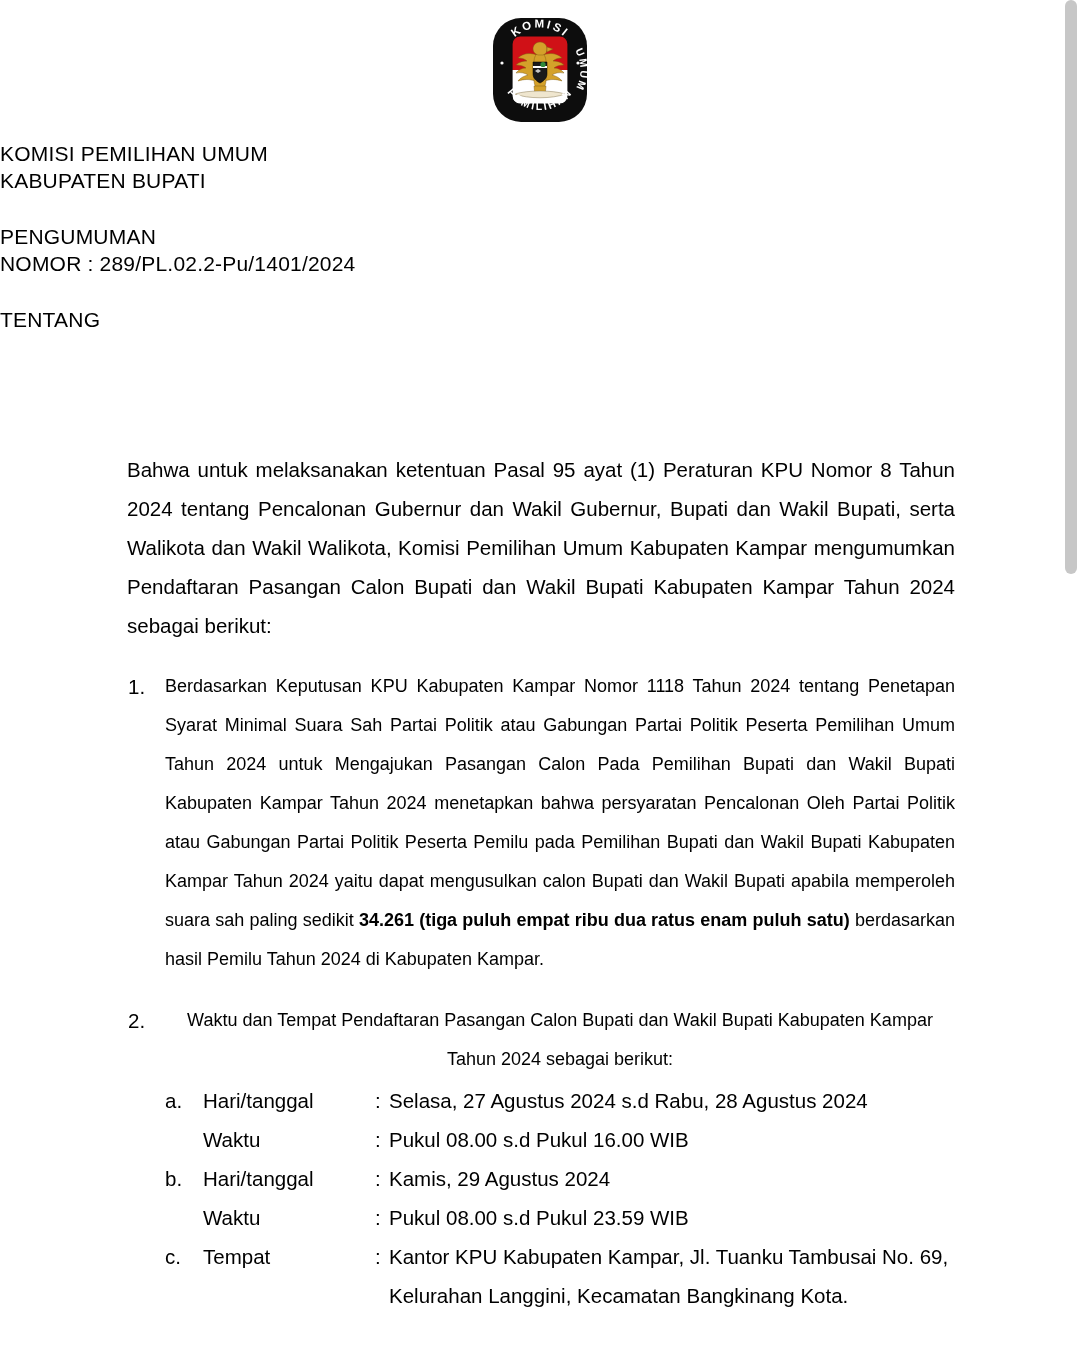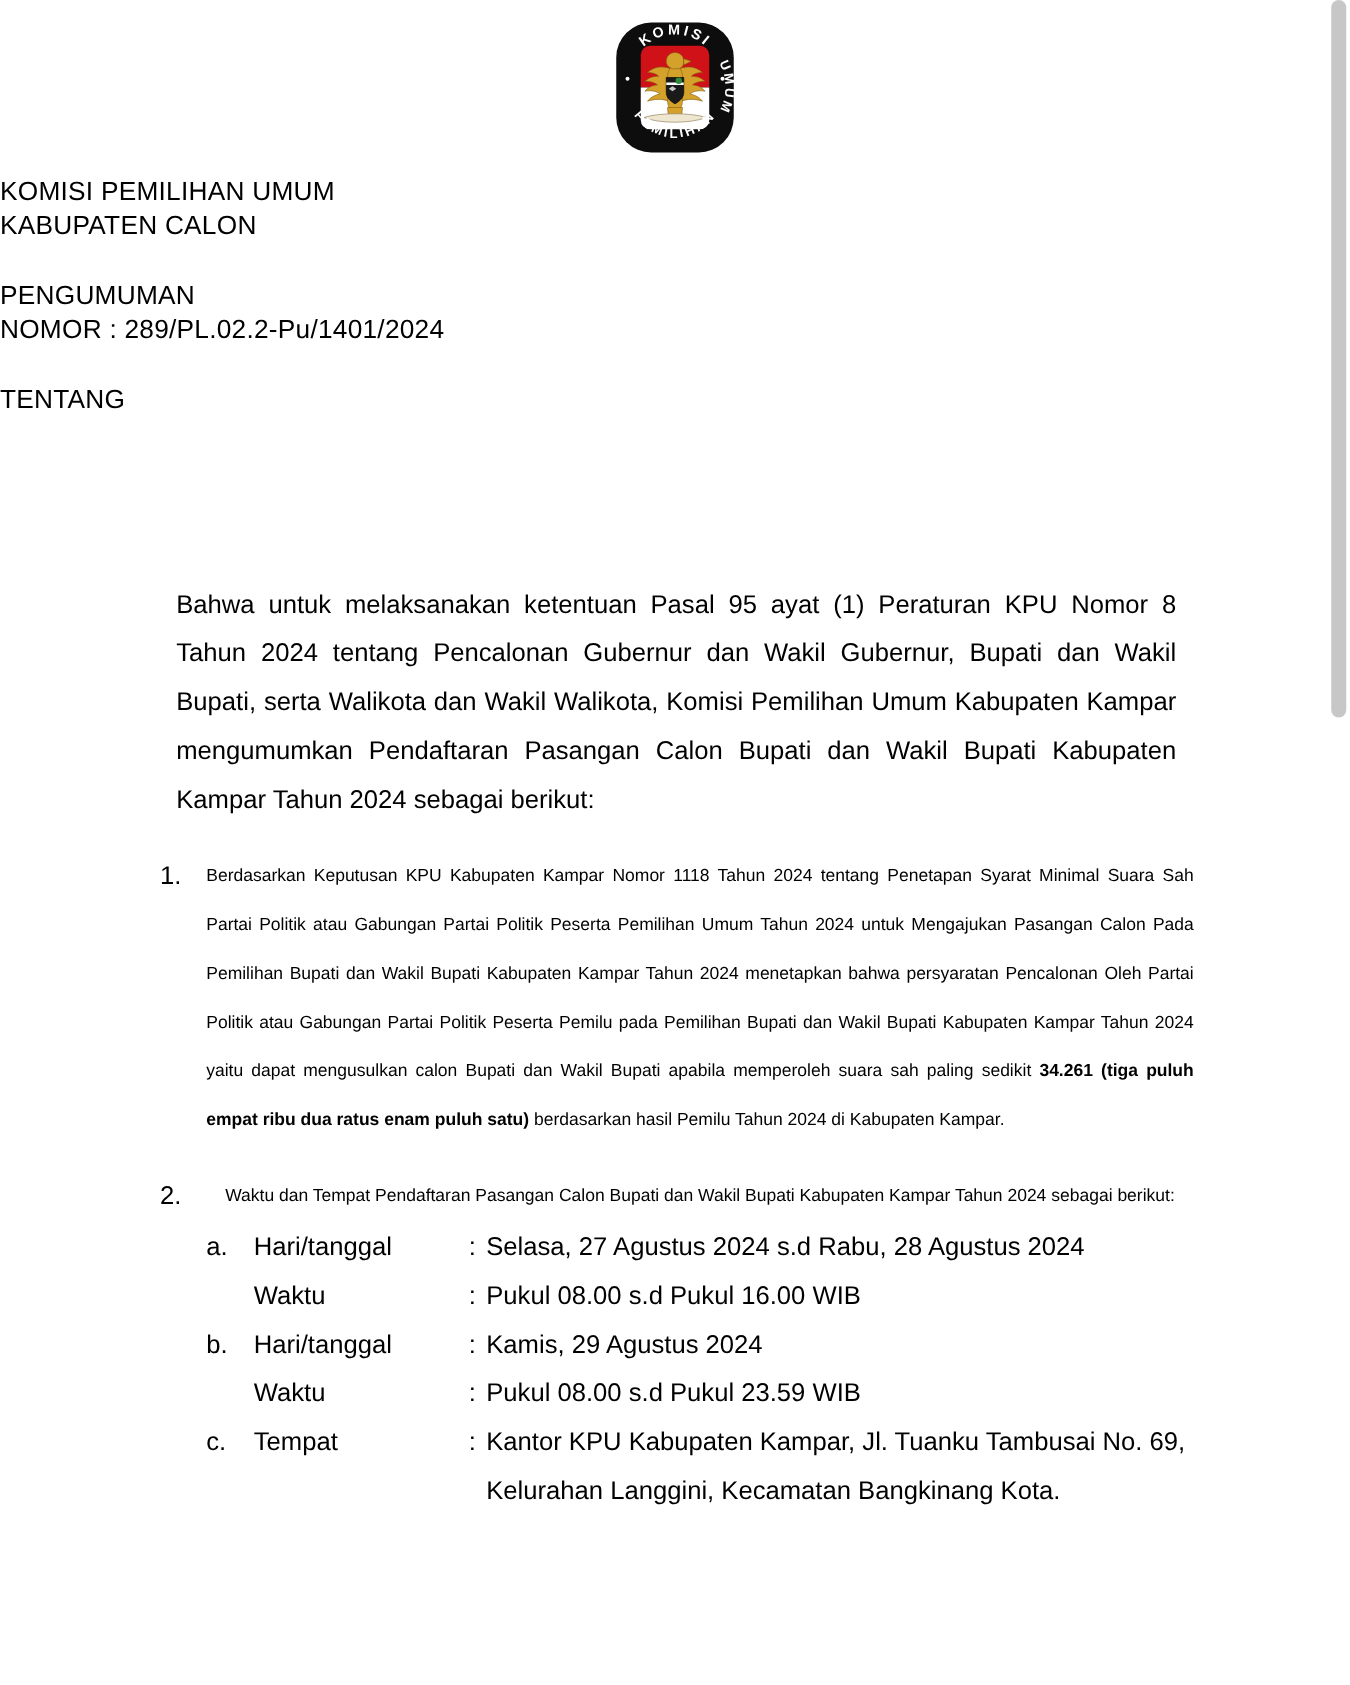--- a/index.html
+++ b/index.html
@@ -80,21 +80,21 @@
     position: absolute;
     left: 127px;
     top: 450px;
     width: 828px;
   }
   .para {
     font-size: 20.5px;
     line-height: 39px;
     text-align: justify;
     text-justify: inter-word;
-    margin: 14px;
+    margin: 0;
   }
   .para.intro { margin-bottom: 22px; }
 
   
   .num-list {
     margin: 0;
     padding: 0;
     list-style: none;
   }
   .num-item {
@@ -103,21 +103,21 @@
     margin-bottom: 22px;
   }
   .num-marker {
     position: absolute;
     left: 1px;
     top: 0;
     font-size: 20.5px;
     line-height: 39px;
   }
   .num-body {
-    font-size: 14px;
+    font-size: 18px;
     line-height: 39px;
     text-align: justify;
     text-justify: inter-word;
   }
   .num-body.left { text-align: center; }
   .bold { font-weight: bold; }
 
   
   .sub-list {
     margin: 0;
@@ -195,21 +195,21 @@
         <textPath href="#arcRight" startOffset="50%" text-anchor="middle">UMUM</textPath>
       </text>
 
       <circle cx="17" cy="55" r="1.6" fill="#ffffff"></circle>
       <circle cx="93" cy="55" r="1.6" fill="#ffffff"></circle>
     </svg>
   </div>
 
   <div class="header-block">
     <div class="hdr-line">KOMISI PEMILIHAN UMUM</div>
-    <div class="hdr-line">KABUPATEN CALON</div>
+    <div class="hdr-line">KABUPATEN BUPATI</div>
     <div class="gap-lg"></div>
     <div class="hdr-line">PENGUMUMAN</div>
     <div class="hdr-line">NOMOR : 289/PL.02.2-Pu/1401/2024</div>
     <div class="gap-md"></div>
     <div class="hdr-line">TENTANG</div>
   </div>
 
   <div class="body-area">
 
     <p class="para intro">Bahwa untuk melaksanakan ketentuan Pasal 95 ayat (1) Peraturan KPU Nomor 8 Tahun 2024 tentang Pencalonan Gubernur dan Wakil Gubernur,  Bupati dan Wakil Bupati, serta Walikota dan Wakil Walikota, Komisi Pemilihan Umum Kabupaten Kampar mengumumkan Pendaftaran Pasangan Calon Bupati dan Wakil Bupati Kabupaten Kampar Tahun 2024 sebagai berikut:</p>

